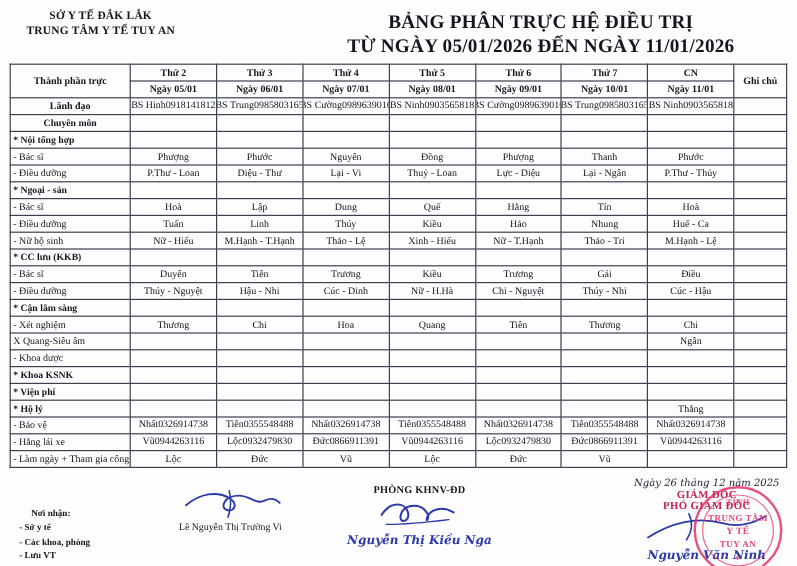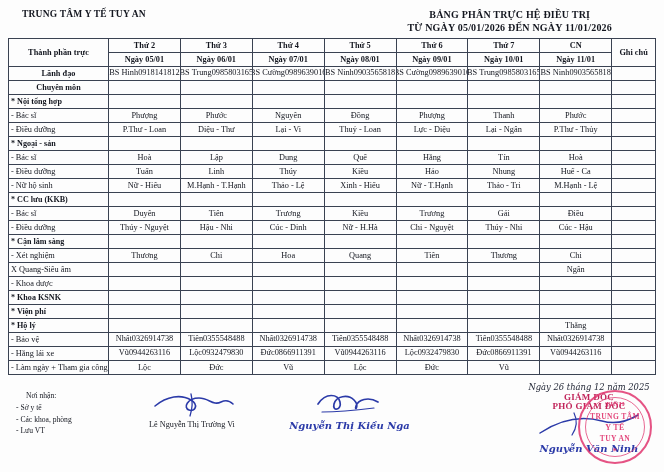--- a/index.html
+++ b/index.html
@@ -46,26 +46,26 @@
     font-size: 9.5px;
     font-weight: bold;
     letter-spacing: .2px;
   }
   .title-block {
     text-align: center;
     line-height: 1.25;
     padding-right: 42px;
   }
   .title-main {
-    font-size: 10px;
+    font-size: 16px;
     font-weight: bold;
     letter-spacing: .2px;
   }
   .title-sub {
-    font-size: 10px;
+    font-size: 16px;
     font-weight: bold;
     letter-spacing: .2px;
   }
 
   
   table.roster {
     border-collapse: collapse;
     width: 648px;
     table-layout: fixed;
     margin-top: 1px;
@@ -138,23 +138,24 @@
 
   
   .footer {
     position: relative;
     margin-top: 9px;
     height: 86px;
   }
   .recipients {
     position: absolute;
     left: 8px;
-    top: 6px;
+    top: 23px;
     font-size: 7.6px;
     line-height: 1.55;
+    font-weight: bold;
   }
   .recipients .rt { padding-left: 10px; }
 
   .sig {
     position: absolute;
     text-align: center;
   }
   .sig-title {
     font-size: 8.6px;
     font-weight: bold;
@@ -245,20 +246,21 @@
   .stamp .s4 { top: 44px; font-size: 7.5px; }
   .stamp .s5 { top: 56px; font-size: 9px; }
 </style>
 </head>
 <body>
 
 <div class="page">
 
   <div class="doc-head">
     <div class="org-block">
+      <div class="org-line1">SỞ Y TẾ ĐẮK LẮK</div>
       <div class="org-line2">TRUNG TÂM Y TẾ TUY AN</div>
     </div>
     <div class="title-block">
       <div class="title-main">BẢNG PHÂN TRỰC HỆ ĐIỀU TRỊ</div>
       <div class="title-sub">TỪ NGÀY 05/01/2026 ĐẾN NGÀY 11/01/2026</div>
     </div>
   </div>
 
   <table class="roster">
     <colgroup>
@@ -663,20 +665,21 @@
       <div class="scribble">
         <svg width="90" height="32" viewBox="0 0 90 32" aria-hidden="true">
           <path d="M8 18 C20 8, 34 6, 44 12 C52 17, 48 24, 42 22 C36 20, 40 10, 52 10 C62 10, 66 18, 74 14 C80 11, 84 14, 86 16" fill="none" stroke="#2b3aa8" stroke-width="1.6" stroke-linecap="round"></path>
           <path d="M44 6 C46 14, 45 22, 43 28" fill="none" stroke="#2b3aa8" stroke-width="1.3" stroke-linecap="round"></path>
         </svg>
       </div>
       <div class="sig-name">Lê Nguyễn Thị Trường Vi</div>
     </div>
 
     <div class="sig sig-2">
+      <div class="sig-title">PHÒNG KHNV-ĐD</div>
       <div class="scribble">
         <svg width="92" height="32" viewBox="0 0 92 32" aria-hidden="true">
           <path d="M14 16 C22 4, 34 6, 36 14 C38 22, 28 24, 30 16 C32 8, 44 6, 50 12 C56 18, 50 24, 52 18 C54 12, 64 8, 74 14" fill="none" stroke="#2b3aa8" stroke-width="1.7" stroke-linecap="round"></path>
           <path d="M18 24 C34 24, 54 22, 70 20" fill="none" stroke="#2b3aa8" stroke-width="1.2" stroke-linecap="round"></path>
         </svg>
       </div>
       <div class="sig-name script">Nguyễn Thị Kiều Nga</div>
     </div>
 
 

